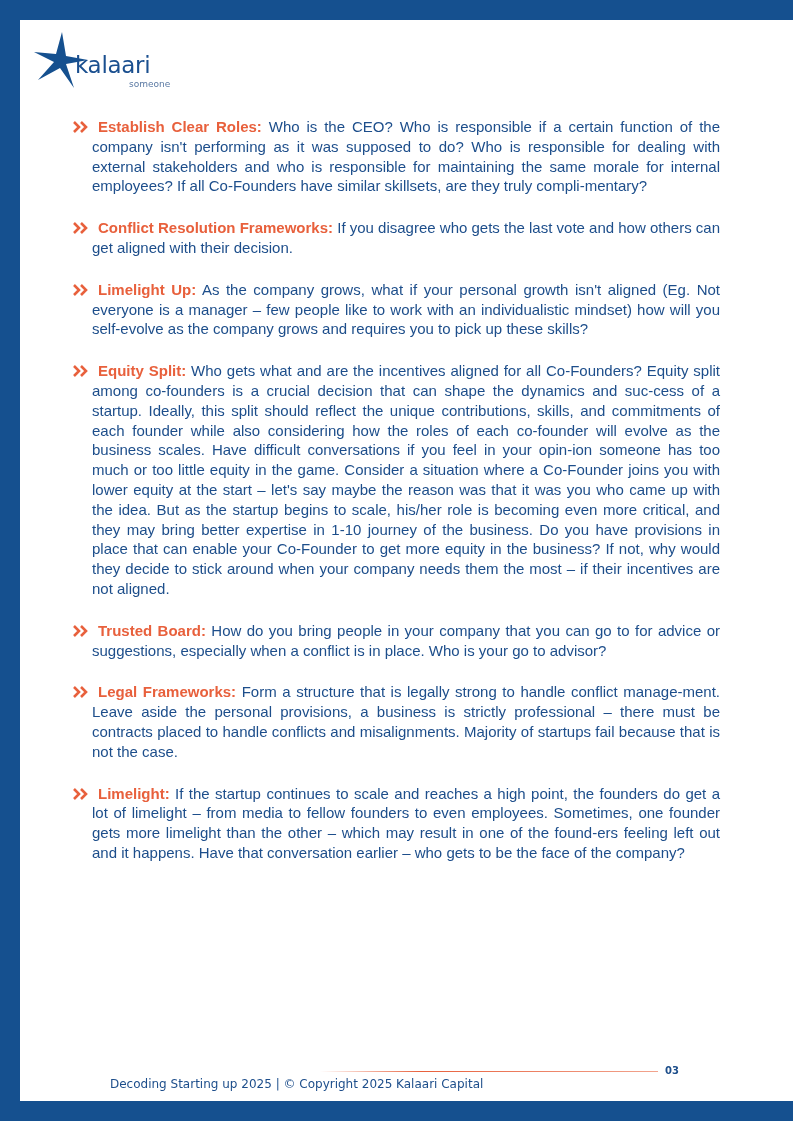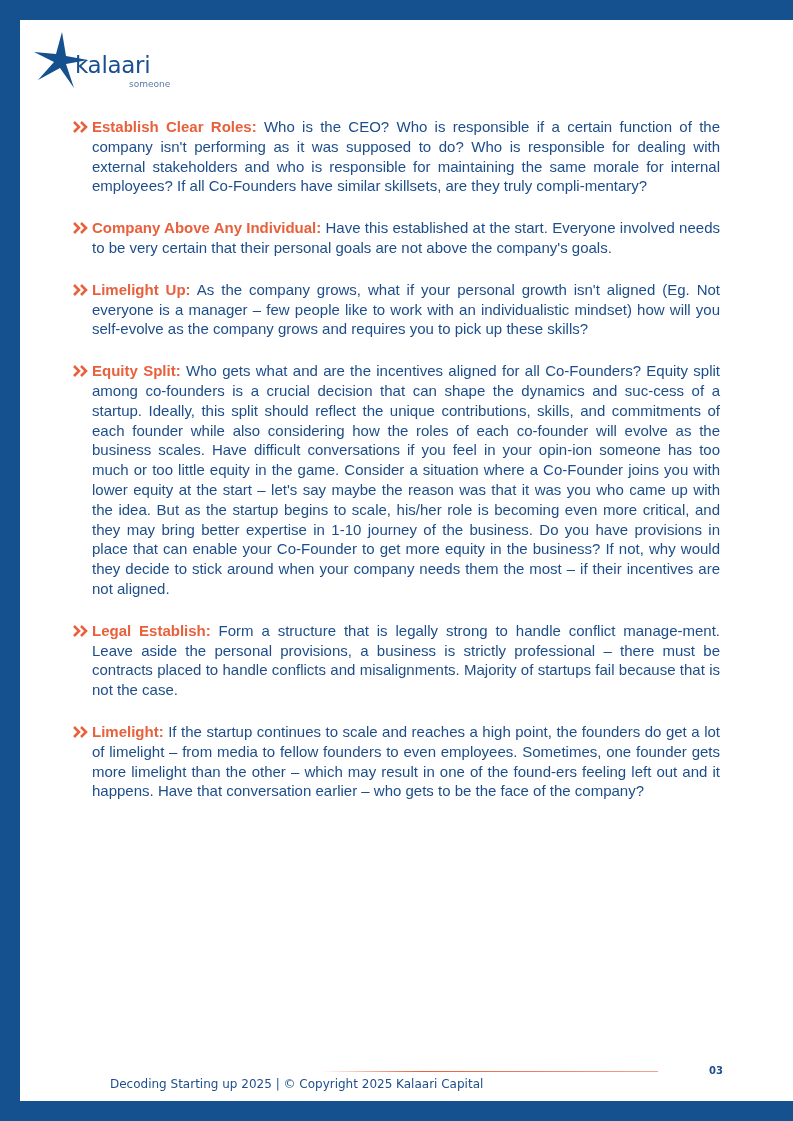--- a/index.html
+++ b/index.html
@@ -28,35 +28,34 @@
   }
   .content { position: absolute; left: 52px; top: 97px; width: 648px; }
   .item { position: relative; padding-left: 20px; margin-bottom: 22px; }
   .item .chev { position: absolute; left: 0; top: 3px; width: 18px; height: 14px; }
   .item p {
     margin: 0; font-size: 14.1px; line-height: 19.8px;
     color: #1d4e8b; text-align: justify;
     font-family: "Liberation Sans", sans-serif;
     font-size: 15px;
   }
-  .item .title { color: #e8603c; font-weight: bold; }
+  .item .title { color: #e8603c; font-weight: bold; margin-left: 6px; }
   .footer-text {
     position: absolute; left: 90px; top: 1057px;
     font-size: 12px; color: #1d4e8b;
     font-family: "DejaVu Sans", sans-serif;
   }
   .footer-line {
     position: absolute; left: 300px; top: 1051px; width: 338px; height: 1px;
     background: linear-gradient(to right, rgba(232,96,60,0.0), #e8603c 30%, #f2a48e);
   }
   .page-num {
     position: absolute; left: 645px; top: 1045px;
     font-size: 10px; font-weight: bold; color: #1d4e8b;
     font-family: "DejaVu Sans", sans-serif;
-    margin-left: 44px;
   }
 </style>
 </head>
 <body>
 
 <div class="page">
 
   <div class="logo">
     <svg width="60" height="60" viewBox="0 0 60 60">
       <path d="M30 2 L34 26 L56 30 L34 34 L42 58 L28 38 L6 50 L22 32 L2 22 L24 24 Z" fill="#15508f"></path>
@@ -69,39 +68,45 @@
     <div class="item">
       <svg class="chev" viewBox="0 0 18 14">
           <path d="M2 2 L7 7 L2 12 M9 2 L14 7 L9 12" stroke="#e8603c" stroke-width="2.6" fill="none"></path>
         </svg>
       <p><span class="title">Establish Clear Roles:</span><span> Who is the CEO? Who is responsible if a certain function of the company isn't performing as it was supposed to do? Who is responsible for dealing with external stakeholders and who is responsible for maintaining the same morale for internal employees? If all Co-Founders have similar skillsets, are they truly compli-mentary?</span></p>
     </div>
     <div class="item">
       <svg class="chev" viewBox="0 0 18 14">
           <path d="M2 2 L7 7 L2 12 M9 2 L14 7 L9 12" stroke="#e8603c" stroke-width="2.6" fill="none"></path>
         </svg>
-      <p><span class="title">Company Above Any Individual:</span><span> Have this established at the start. Everyone involved needs to be very certain that their personal goals are not above the company's goals.</span></p>
+      <p><span class="title">Conflict Resolution Frameworks:</span><span> If you disagree who gets the last vote and how others can get aligned with their decision.</span></p>
     </div>
     <div class="item">
       <svg class="chev" viewBox="0 0 18 14">
           <path d="M2 2 L7 7 L2 12 M9 2 L14 7 L9 12" stroke="#e8603c" stroke-width="2.6" fill="none"></path>
         </svg>
       <p><span class="title">Limelight Up:</span><span> As the company grows, what if your personal growth isn't aligned (Eg. Not everyone is a manager – few people like to work with an individualistic mindset) how will you self-evolve as the company grows and requires you to pick up these skills?</span></p>
     </div>
     <div class="item">
       <svg class="chev" viewBox="0 0 18 14">
           <path d="M2 2 L7 7 L2 12 M9 2 L14 7 L9 12" stroke="#e8603c" stroke-width="2.6" fill="none"></path>
         </svg>
       <p><span class="title">Equity Split:</span><span> Who gets what and are the incentives aligned for all Co-Founders? Equity split among co-founders is a crucial decision that can shape the dynamics and suc-cess of a startup. Ideally, this split should reflect the unique contributions, skills, and commitments of each founder while also considering how the roles of each co-founder will evolve as the business scales. Have difficult conversations if you feel in your opin-ion someone has too much or too little equity in the game. Consider a situation where a Co-Founder joins you with lower equity at the start – let's say maybe the reason was that it was you who came up with the idea. But as the startup begins to scale, his/her role is becoming even more critical, and they may bring better expertise in 1-10 journey of the business. Do you have provisions in place that can enable your Co-Founder to get more equity in the business? If not, why would they decide to stick around when your company needs them the most – if their incentives are not aligned.</span></p>
     </div>
     <div class="item">
       <svg class="chev" viewBox="0 0 18 14">
           <path d="M2 2 L7 7 L2 12 M9 2 L14 7 L9 12" stroke="#e8603c" stroke-width="2.6" fill="none"></path>
         </svg>
-      <p><span class="title">Legal Establish:</span><span> Form a structure that is legally strong to handle conflict manage-ment. Leave aside the personal provisions, a business is strictly professional – there must be contracts placed to handle conflicts and misalignments. Majority of startups fail because that is not the case.</span></p>
+      <p><span class="title">Trusted Board:</span><span> How do you bring people in your company that you can go to for advice or suggestions, especially when a conflict is in place. Who is your go to advisor?</span></p>
+    </div>
+    <div class="item">
+      <svg class="chev" viewBox="0 0 18 14">
+          <path d="M2 2 L7 7 L2 12 M9 2 L14 7 L9 12" stroke="#e8603c" stroke-width="2.6" fill="none"></path>
+        </svg>
+      <p><span class="title">Legal Frameworks:</span><span> Form a structure that is legally strong to handle conflict manage-ment. Leave aside the personal provisions, a business is strictly professional – there must be contracts placed to handle conflicts and misalignments. Majority of startups fail because that is not the case.</span></p>
     </div>
     <div class="item">
       <svg class="chev" viewBox="0 0 18 14">
           <path d="M2 2 L7 7 L2 12 M9 2 L14 7 L9 12" stroke="#e8603c" stroke-width="2.6" fill="none"></path>
         </svg>
       <p><span class="title">Limelight:</span><span> If the startup continues to scale and reaches a high point, the founders do get a lot of limelight – from media to fellow founders to even employees. Sometimes, one founder gets more limelight than the other – which may result in one of the found-ers feeling left out and it happens. Have that conversation earlier – who gets to be the face of the company?</span></p>
     </div>
   </div>
 
   <div class="footer-line"></div>

